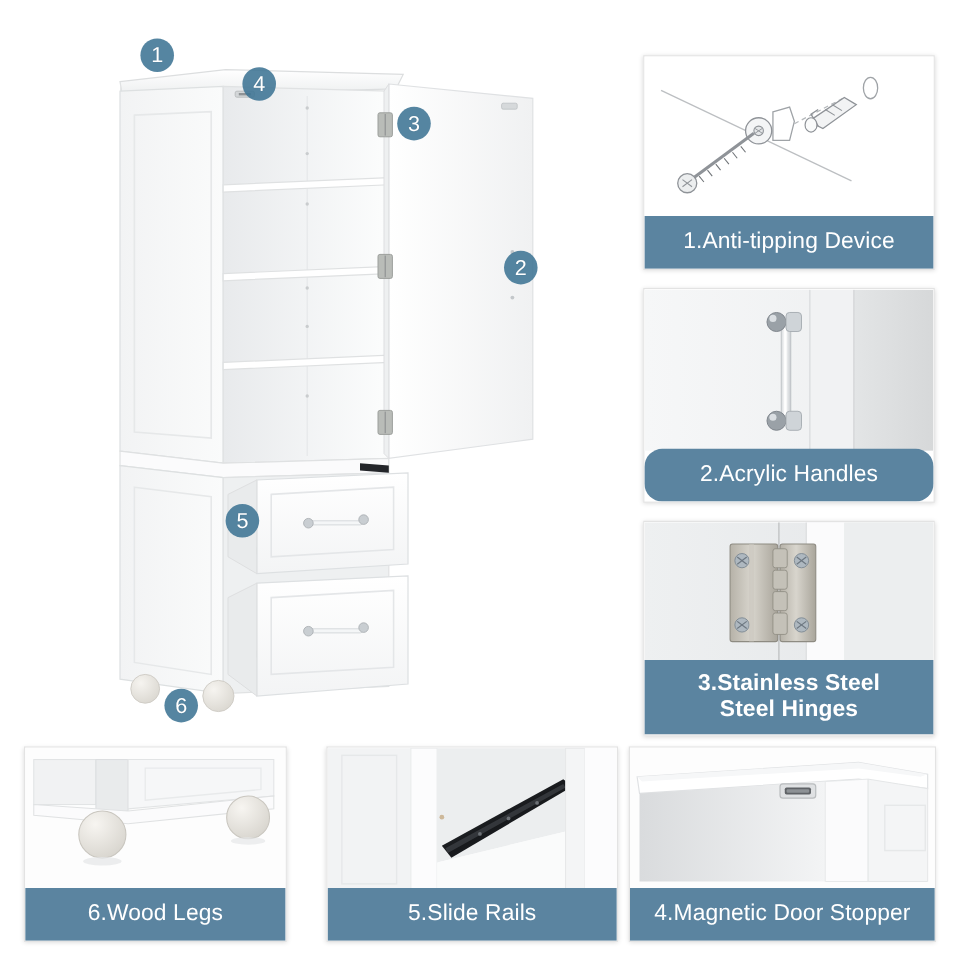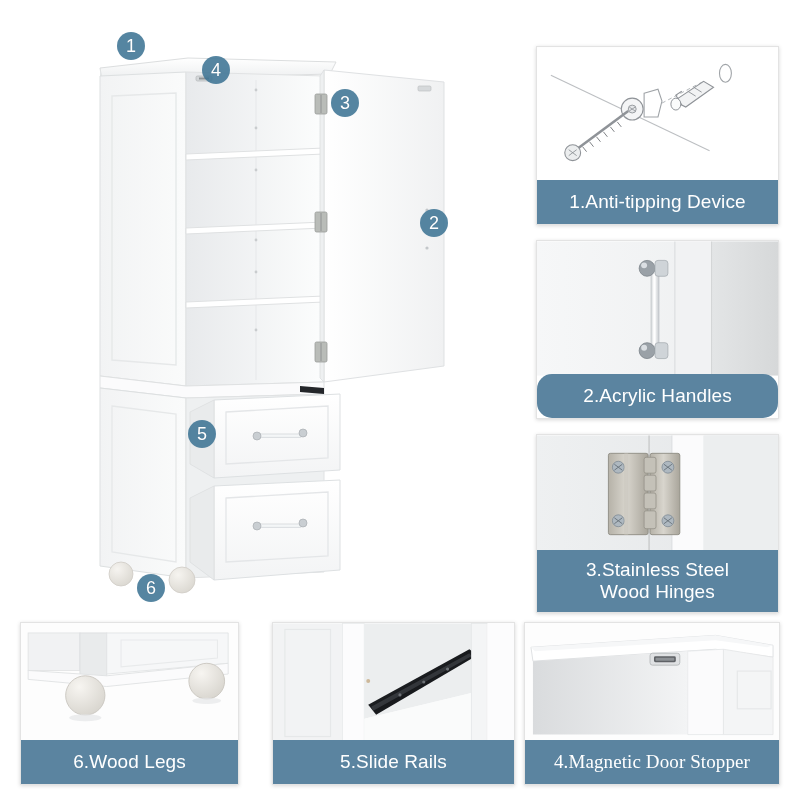--- a/index.html
+++ b/index.html
@@ -19,21 +19,21 @@
   }
   .photo{position:absolute;left:0;top:0;right:0;overflow:hidden;background:#fdfdfd;}
   .caption{
     position:absolute;left:0;right:0;bottom:0;
     background:#5b84a0;color:#ffffff;
     display:flex;align-items:center;justify-content:center;
     text-align:center;line-height:1.12;
     font-size:19px;letter-spacing:.1px;
     box-sizing:border-box;padding:18px 6px;
   }
-  .caption.two-line{font-size:19px;line-height:1.15;}
+  .caption.two-line{font-size:19px;line-height:1.15;font-weight:bold;}
 
   
   .badge{
     position:absolute;border-radius:50%;
     background:rgba(62,116,148,.88);
     color:#ffffff;font-size:18px;font-weight:400;
     display:flex;align-items:center;justify-content:center;
     box-sizing:border-box;line-height:1;
     text-shadow:0 0 1px rgba(0,0,0,.15);
   }
@@ -348,21 +348,21 @@
             <line x1="128" y1="83" x2="136" y2="89" stroke="#6d7780" stroke-width="1"></line>
             <line x1="136" y1="83" x2="128" y2="89" stroke="#6d7780" stroke-width="1"></line>
           </g>
           <rect x="88" y="18" width="4" height="82" fill="#c9c6be" opacity=".6"></rect>
         </g>
       </svg>
     </div>
     <div class="caption two-line" style="height:62px;">
       <span>
         <span>3.Stainless Steel</span><br>
-        <span>Wood Hinges</span>
+        <span>Steel Hinges</span>
       </span>
     </div>
   </div>
 
   <div class="panel" style="left:20px;top:622px;width:219px;height:163px;">
     <div class="photo" style="height:119px;">
       <svg class="art" viewBox="0 0 243 119">
         <defs>
           <radialGradient id="legP" cx="0.35" cy="0.28" r="0.85">
             <stop offset="0" stop-color="#f7f5f1"></stop>
@@ -446,18 +446,18 @@
         <polygon points="200,26 250,34 250,112 200,112" fill="#f4f5f6" stroke="#e4e6e7" stroke-width="0.8"></polygon>
         <rect x="214" y="48" width="34" height="38" fill="none" stroke="#e6e8e9" stroke-width="1.2"></rect>
 
         <g>
           <rect x="126" y="30" width="30" height="12" rx="2.5" fill="#dfe1e3" stroke="#b9bcbe" stroke-width="1"></rect>
           <rect x="130" y="33" width="22" height="6" rx="1.5" fill="#5f6266"></rect>
           <rect x="131.5" y="34.5" width="19" height="3" rx="1" fill="#8d9195"></rect>
         </g>
       </svg>
     </div>
-    <div class="caption" style="height:44px;font-family:Liberation Serif, serif;">
+    <div class="caption" style="height:44px;">
       <span>4.Magnetic Door Stopper</span>
     </div>
   </div>
 
 </div>
 
 </body></html>

